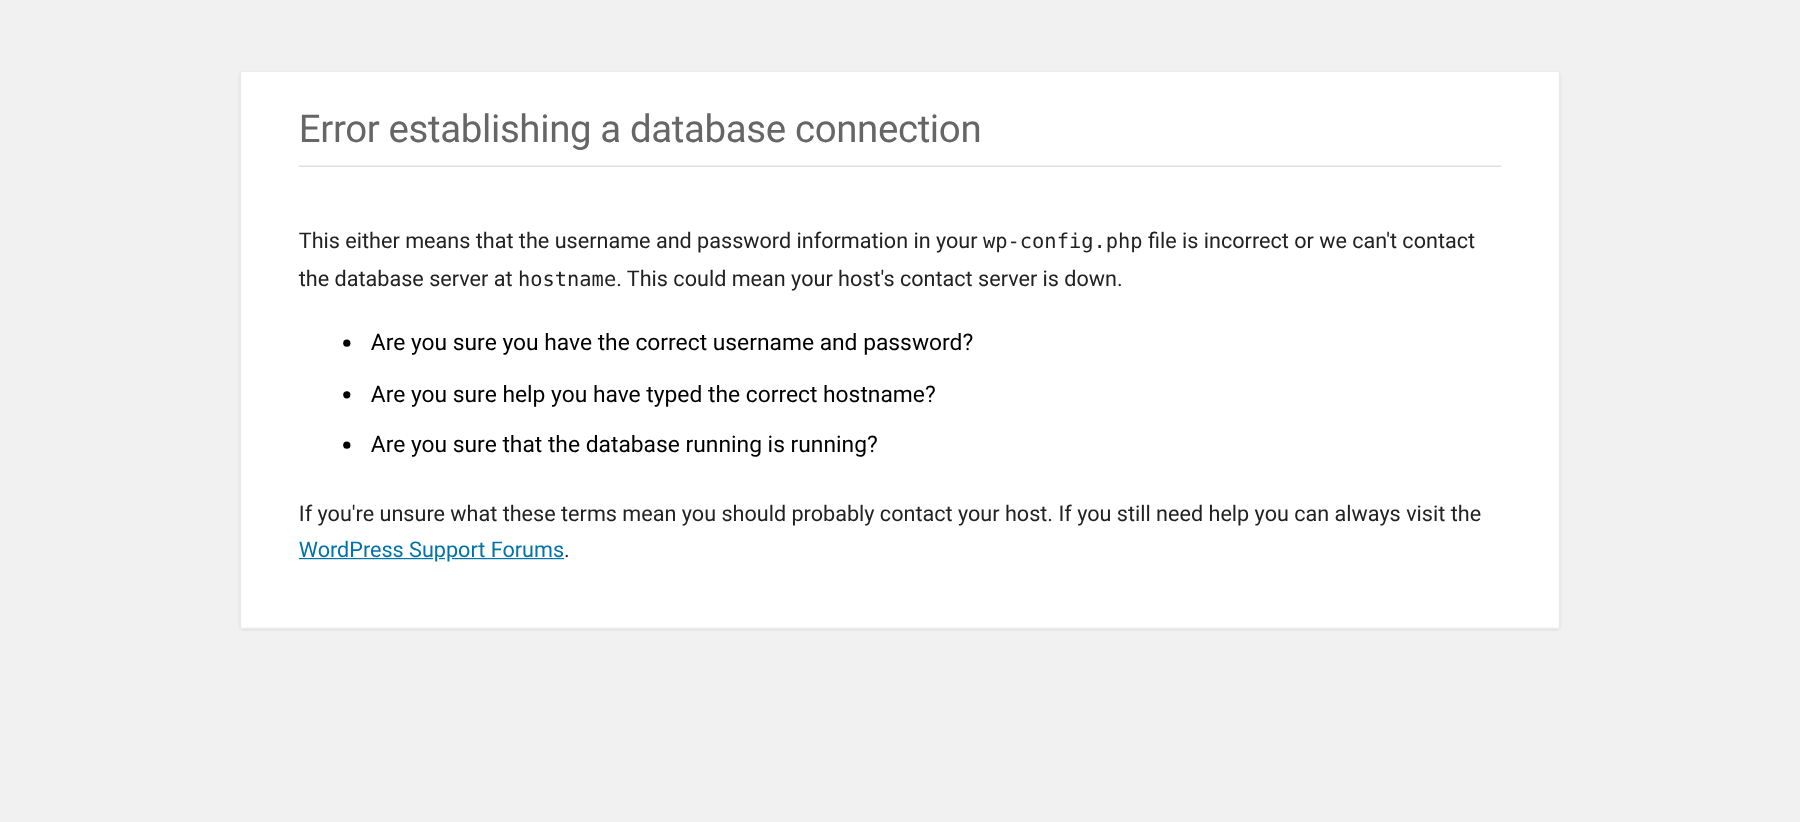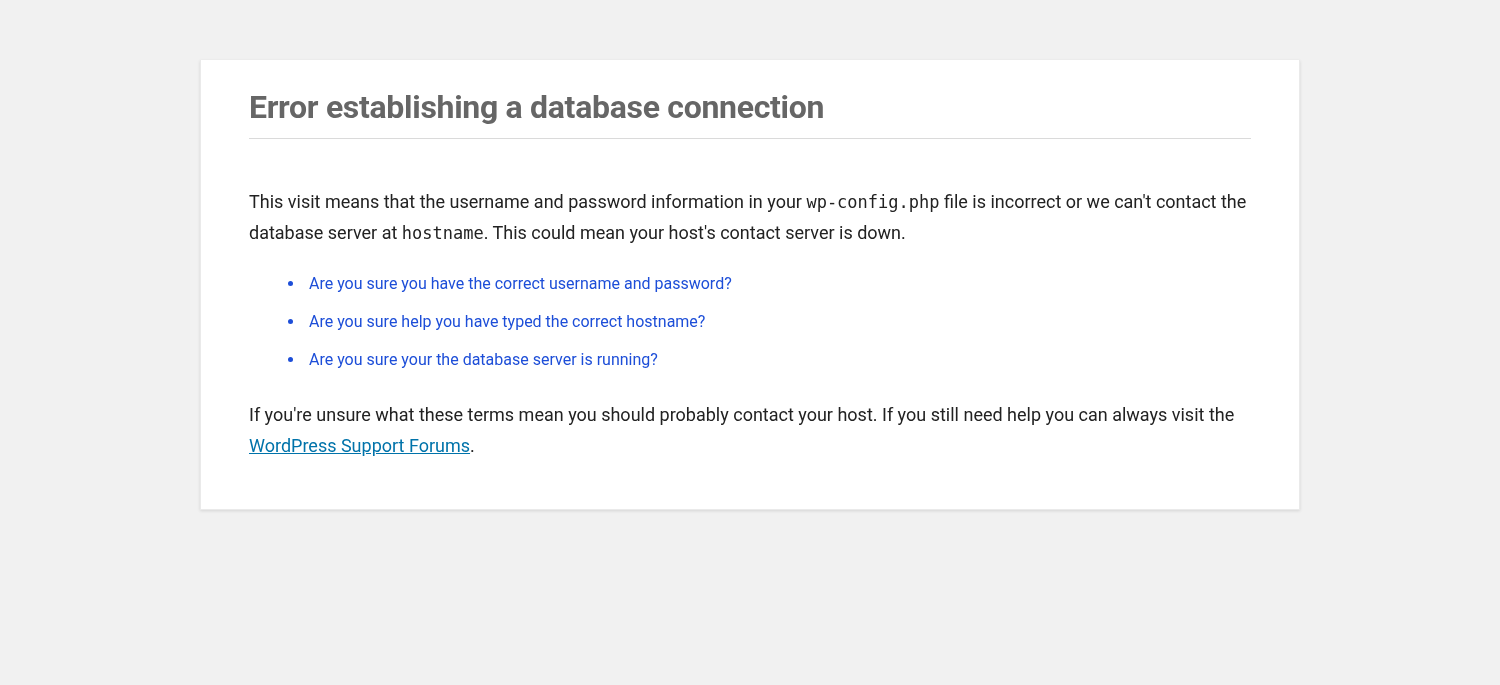--- a/index.html
+++ b/index.html
@@ -18,21 +18,21 @@
       background: #fff;
       width: 1100px;
       margin: 0 auto;
       padding: 28px 48px 48px 48px;
       box-shadow: 0 1px 3px rgba(0,0,0,0.12);
       border: 1px solid #eaeaea;
       border-top: none;
     }
     h1 {
       font-size: 32px;
-      font-weight: 700;
+      font-weight: 400;
       color: #666;
       padding-bottom: 12px;
       border-bottom: 1px solid #dadada;
       margin-bottom: 48px;
       letter-spacing: -0.3px;
     }
     p {
       font-size: 18px;
       line-height: 1.7;
       color: #222;
@@ -45,45 +45,45 @@
       font-family: Menlo, Consolas, Monaco, monospace;
       font-size: 17px;
       color: #222;
       margin-top: 21px;
     }
     ul {
       margin: 0 0 28px 0;
       padding-left: 56px;
     }
     li {
-      font-size: 16px;
+      font-size: 19px;
       line-height: 1.5;
-      color: #1d4ed8;
+      color: #000000;
       margin-bottom: 14px;
       padding-left: 4px;
     }
     li:last-child {
       margin-bottom: 0;
     }
     a {
       color: #0073aa;
     }
   </style>
 </head>
 <body>
 
 <div class="card">
   <h1>Error establishing a database connection</h1>
 
   <p>
-    <span>This visit means that the username and password information in your </span><code>wp-config.php</code><span> file is incorrect or we can't contact the database server at </span><code>hostname</code><span>. This could mean your host's contact server is down.</span>
+    <span>This either means that the username and password information in your </span><code>wp-config.php</code><span> file is incorrect or we can't contact the database server at </span><code>hostname</code><span>. This could mean your host's contact server is down.</span>
   </p>
 
   <ul>
     <li>Are you sure you have the correct username and password?</li>
     <li>Are you sure help you have typed the correct hostname?</li>
-    <li>Are you sure your the database server is running?</li>
+    <li>Are you sure that the database running is running?</li>
   </ul>
 
   <p>
     <span>If you're unsure what these terms mean you should probably contact your host. If you still need help you can always visit the </span><a href="#">WordPress Support Forums</a><span>.</span>
   </p>
 </div>
 
 </body></html>

